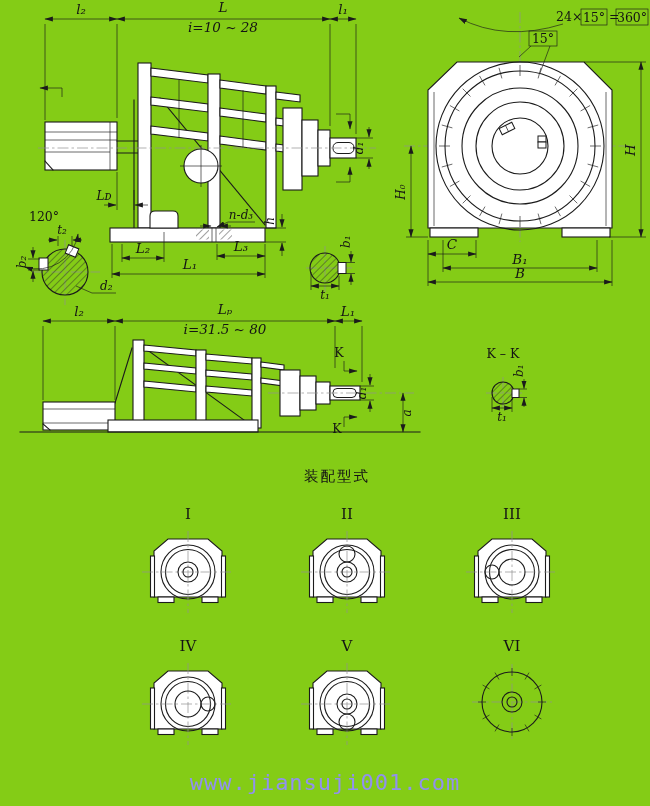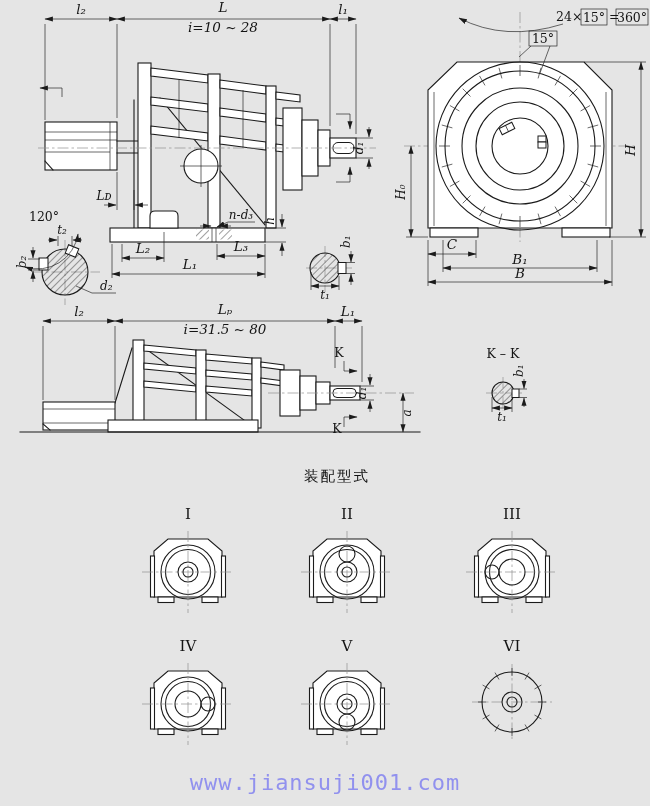--- a/index.html
+++ b/index.html
@@ -1,16 +1,16 @@
 <!DOCTYPE html>
 <html><head>
 <meta charset="utf-8">
 <style>
   html,body{margin:0;background:#fff}
-  #canvas{position:relative;width:650px;height:806px;background:#e5e5e5;overflow:hidden}
+  #canvas{position:relative;width:650px;height:806px;background:#84cc16;overflow:hidden}
   svg{position:absolute;left:0;top:0}
   .ln{stroke:#1b1b1b;stroke-width:1.1;fill:none;stroke-linecap:square}
   .lnf{stroke:#1b1b1b;stroke-width:1.1;fill:#fff}
   .tn{stroke:#1b1b1b;stroke-width:.65;fill:none}
   .cl{stroke:#8f8f8f;stroke-width:.7;fill:none;stroke-dasharray:11 3 2.5 3}
   .hatchf{fill:url(#hat);stroke:#1b1b1b;stroke-width:1.1}
   .hatchp{fill:url(#hat);stroke:none}
   .keyf{fill:#fff;stroke:#1b1b1b;stroke-width:1}
   text{fill:#141414}
   .lb{font:italic 13.5px "DejaVu Serif","Liberation Serif",serif}

